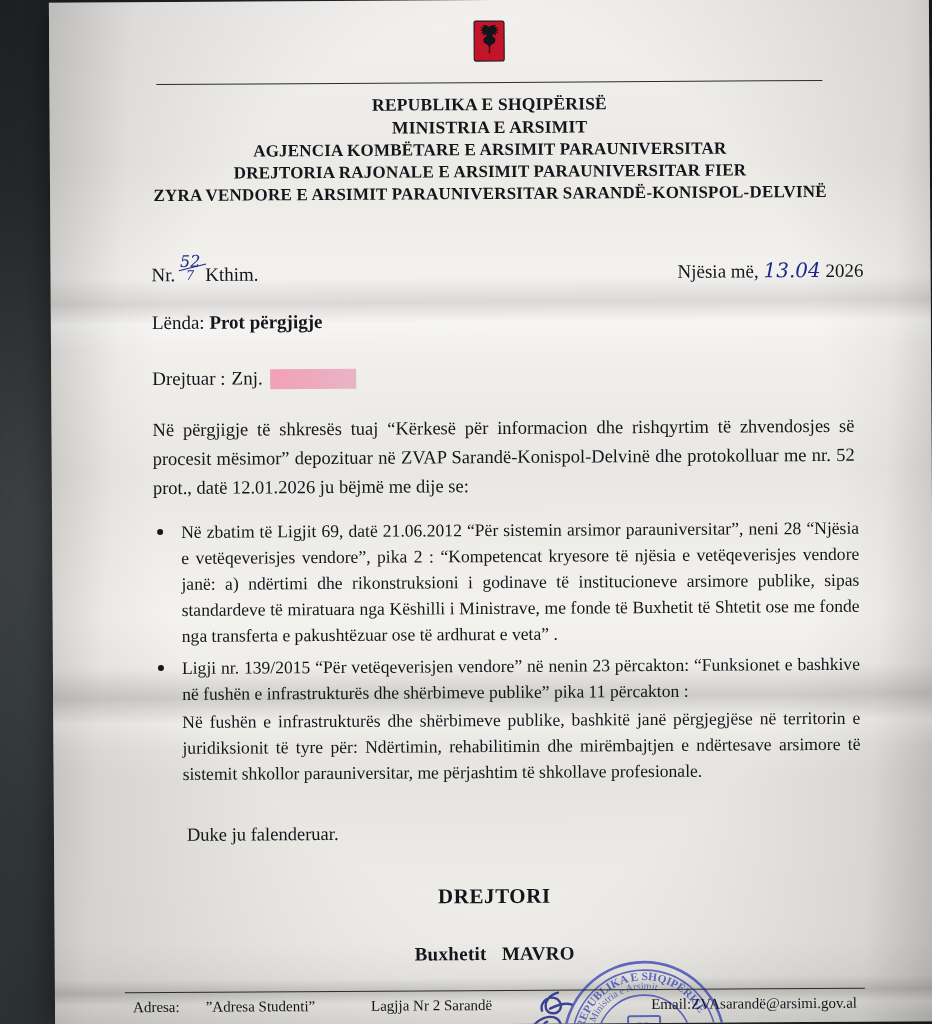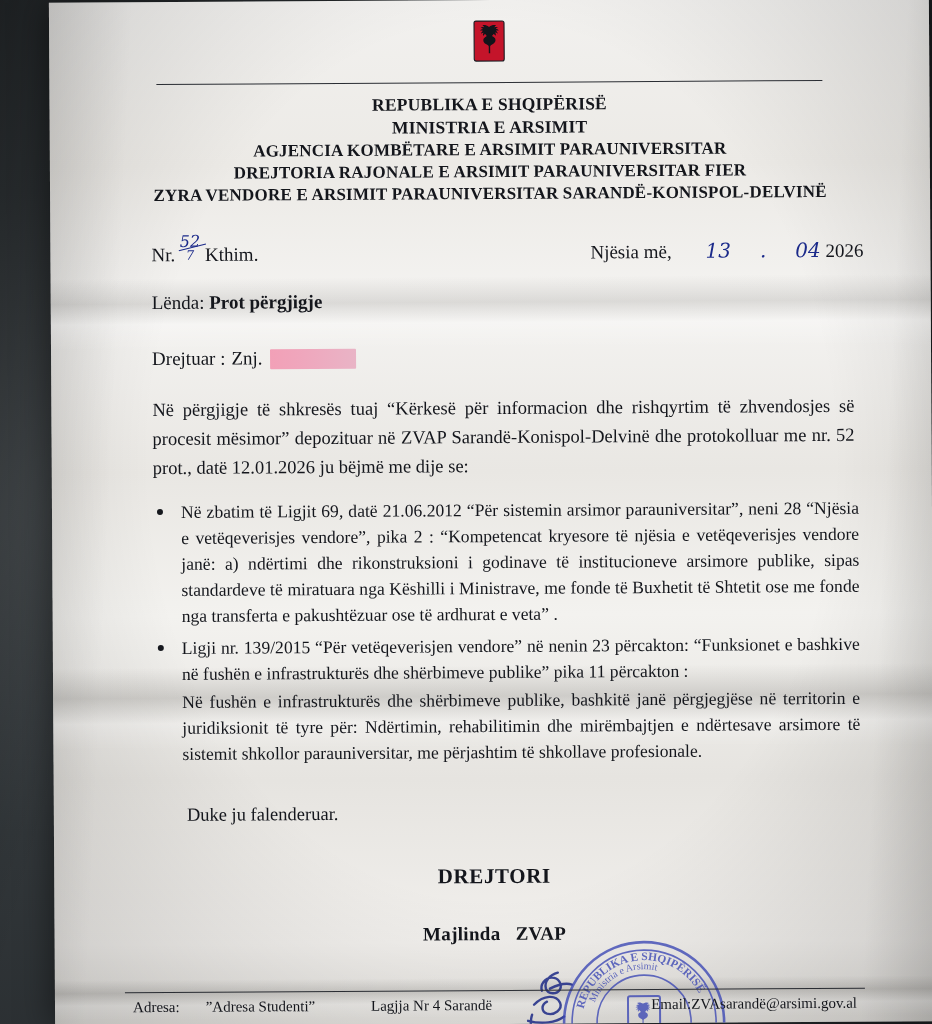--- a/index.html
+++ b/index.html
@@ -101,27 +101,26 @@
   .head-block .l5 { font-size: 17px; }
 
   .meta-row {
     display: flex;
     justify-content: space-between;
     align-items: flex-end;
     margin-top: 28px;
     padding: 0 12px 0 46px;
     font-size: 19px;
   }
-  .nr { position: relative; white-space: nowrap; }
+  .nr { position: relative; white-space: nowrap; margin-top: 20px; }
   .hand {
     font-family: "DejaVu Serif", serif;
     color: #1b2a8a;
     font-style: italic;
     font-size: 20px;
-    margin-left: 29px;
   }
   .frac {
     display: inline-block;
     position: relative;
     top: -1px;
     font-family: "DejaVu Serif", serif;
     color: #1b2a8a;
     font-style: italic;
   }
   .frac .num { display:block; font-size: 16px; line-height:.95; }
@@ -323,23 +322,23 @@
         <span>Ligji nr. 139/2015 “Për vetëqeverisjen vendore” në nenin 23 përcakton: “Funksionet e bashkive në fushën e infrastrukturës dhe shërbimeve publike” pika 11 përcakton :</span>
         <span class="sub-par">Në fushën e infrastrukturës dhe shërbimeve publike, bashkitë janë përgjegjëse në territorin e juridiksionit të tyre për: Ndërtimin, rehabilitimin dhe mirëmbajtjen e ndërtesave arsimore të sistemit shkollor parauniversitar, me përjashtim të shkollave profesionale.</span>
       </li>
     </ul>
 
     <div class="thanks">Duke ju falenderuar.</div>
 
     <div class="sign-block">
       <div class="sign-title">DREJTORI</div>
       <div class="sign-name">
-        <span>Majlinda</span>
+        <span>Buxhetit</span>
         &nbsp;
-        <span>ZVAP</span>
+        <span>MAVRO</span>
       </div>
     </div>
 
     <div class="stamp-area">
       <svg class="signature" viewBox="0 0 150 120">
         <g fill="none" stroke="#1d2a86" stroke-width="2.4" stroke-linecap="round">
           <path d="M44 14c-8 2-14 9-12 16 2 6 11 6 14 1 3-6-2-12-8-12-7 0-12 7-10 13"></path>
           <path d="M36 30c8-4 16-6 22-4"></path>
           <path d="M20 46c10-10 22-10 26-2 3 7-6 13-13 11-6-2-6-9 0-12"></path>
           <path d="M14 62c14 4 28 2 36-4"></path>
@@ -383,21 +382,21 @@
   </div>
 
   <div class="creases"></div>
   <div class="vignette"></div>
 
   <div class="footer">
     <div class="footer-rule"></div>
     <div class="footer-row">
       <div class="footer-left">
         <span><span>Adresa:</span><span>”Adresa Studenti”</span></span>
-        <span>Lagjja Nr 4 Sarandë</span>
+        <span>Lagjja Nr 2 Sarandë</span>
       </div>
       <div class="footer-right">
         <span>Email:</span><span>ZVAsarandë@arsimi.gov.al</span>
       </div>
     </div>
   </div>
 
 </div>
 
 </body></html>

